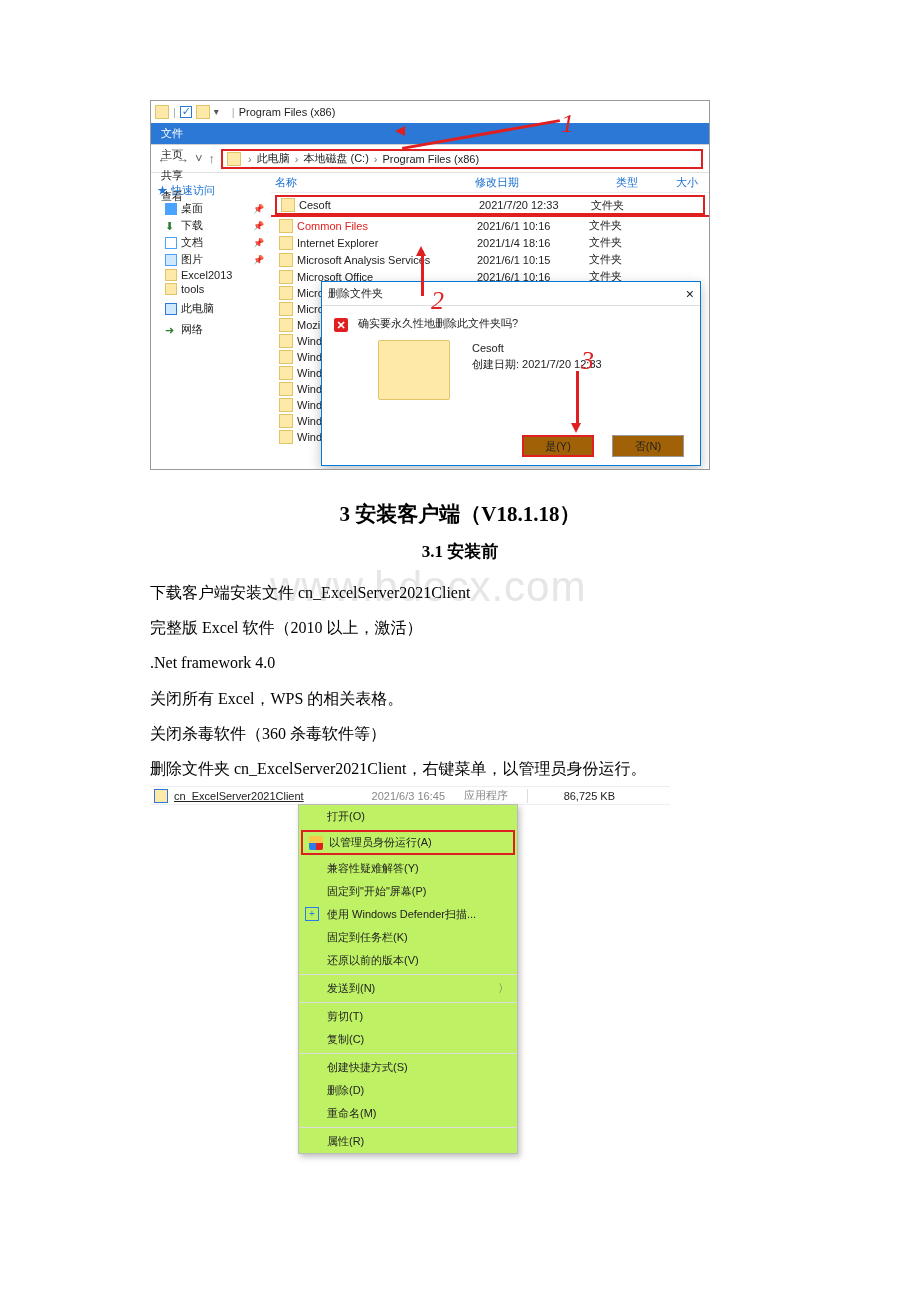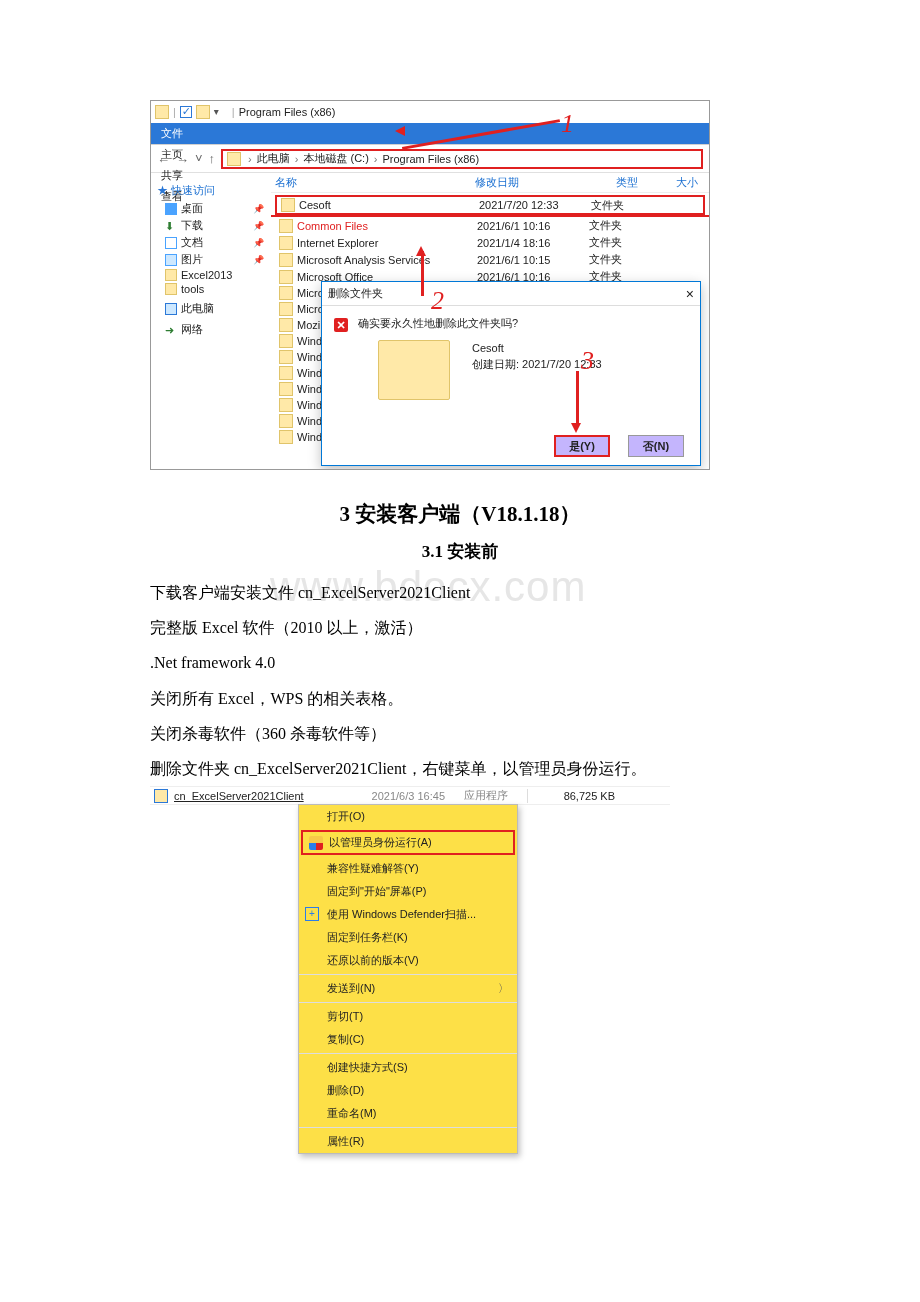--- a/index.html
+++ b/index.html
@@ -129,21 +129,21 @@
   .fig1 .dialog .dlg-body .big-folder{
     position:absolute; left:56px; top:34px; width:72px; height:60px;
     background:#ffe9a8; border:1px solid #e0c46a; border-radius:2px;
   }
   .fig1 .dialog .dlg-body .info{ position:absolute; left:150px; top:34px;}
   .fig1 .dialog .dlg-body .info div{ line-height:16px;}
   .fig1 .dialog .btns{
     height:40px; display:flex; align-items:center; justify-content:flex-end; gap:18px; padding:0 16px;
   }
   .fig1 .dialog .btns .btn{
-    width:56px; height:22px; border:1px solid #999; background:#c4b5fd; display:flex; align-items:center; justify-content:center;font-weight:bold;
+    width:72px; height:22px; border:1px solid #999; background:#a16207; display:flex; align-items:center; justify-content:center;
   }
   .fig1 .dialog .btns .btn.yes{ border:2px solid #e02020;}
   .fig1 .anno{ position:absolute; color:#e02020; font-family:"Times New Roman",serif; font-style:italic; font-size:26px; font-weight:500; z-index:60;}
   .fig1 .a1{ left:410px; top:8px; }
   .fig1 .a2{ left:280px; top:185px; }
   .fig1 .a3{ left:430px; top:245px; }
   .fig1 .arrow-line{ position:absolute; background:#e02020; z-index:55;}
   .fig1 .arr1-line{ left:250px; top:32px; width:160px; height:3px; transform:rotate(-10deg);}
   .fig1 .arr1-head{ position:absolute; left:244px; top:25px; width:0;height:0;border-top:5px solid transparent;border-bottom:5px solid transparent;border-right:10px solid #e02020; z-index:55;}
   .fig1 .arr2-line{ left:270px; top:150px; width:3px; height:45px;}
@@ -174,21 +174,21 @@
   .fig2 .filerow{
     display:flex; align-items:center; gap:6px; padding:1px 4px;
     border-top:1px solid #eee; border-bottom:1px solid #eee;
   }
   .fig2 .filerow .fi{ width:14px; height:14px; display:inline-block; background:#ffe9a8; border:1px solid #2b78d7;}
   .fig2 .filerow .fn{ width:155px; text-decoration:underline;}
   .fig2 .filerow .fd{ width:110px; color:#888; text-align:right;}
   .fig2 .filerow .ft{ width:70px; color:#888; text-align:center;}
   .fig2 .filerow .fs{ width:70px; color:#222; text-align:right; padding-right:6px;}
   .fig2 .ctx{
-    position:absolute; left:148px; top:18px; width:220px; background:#fde047;
+    position:absolute; left:148px; top:18px; width:220px; background:#bef264;
     border:1px solid #bbb; box-shadow:2px 3px 6px rgba(0,0,0,0.25);
   }
   .fig2 .ctx .mi{
     padding:4px 10px 4px 28px; position:relative;
   }
   .fig2 .ctx .mi .chev{position:absolute; right:8px; top:4px; color:#555;}
   .fig2 .ctx .mi.sep-after{ border-bottom:1px solid #ddd; padding-bottom:6px; margin-bottom:2px;}
   .fig2 .ctx .mi.hl{ border:2px solid #e02020; margin:2px; padding:3px 8px 3px 26px;}
   .fig2 .ctx .mi .shield{
     position:absolute; left:6px; top:4px; width:14px; height:14px;

